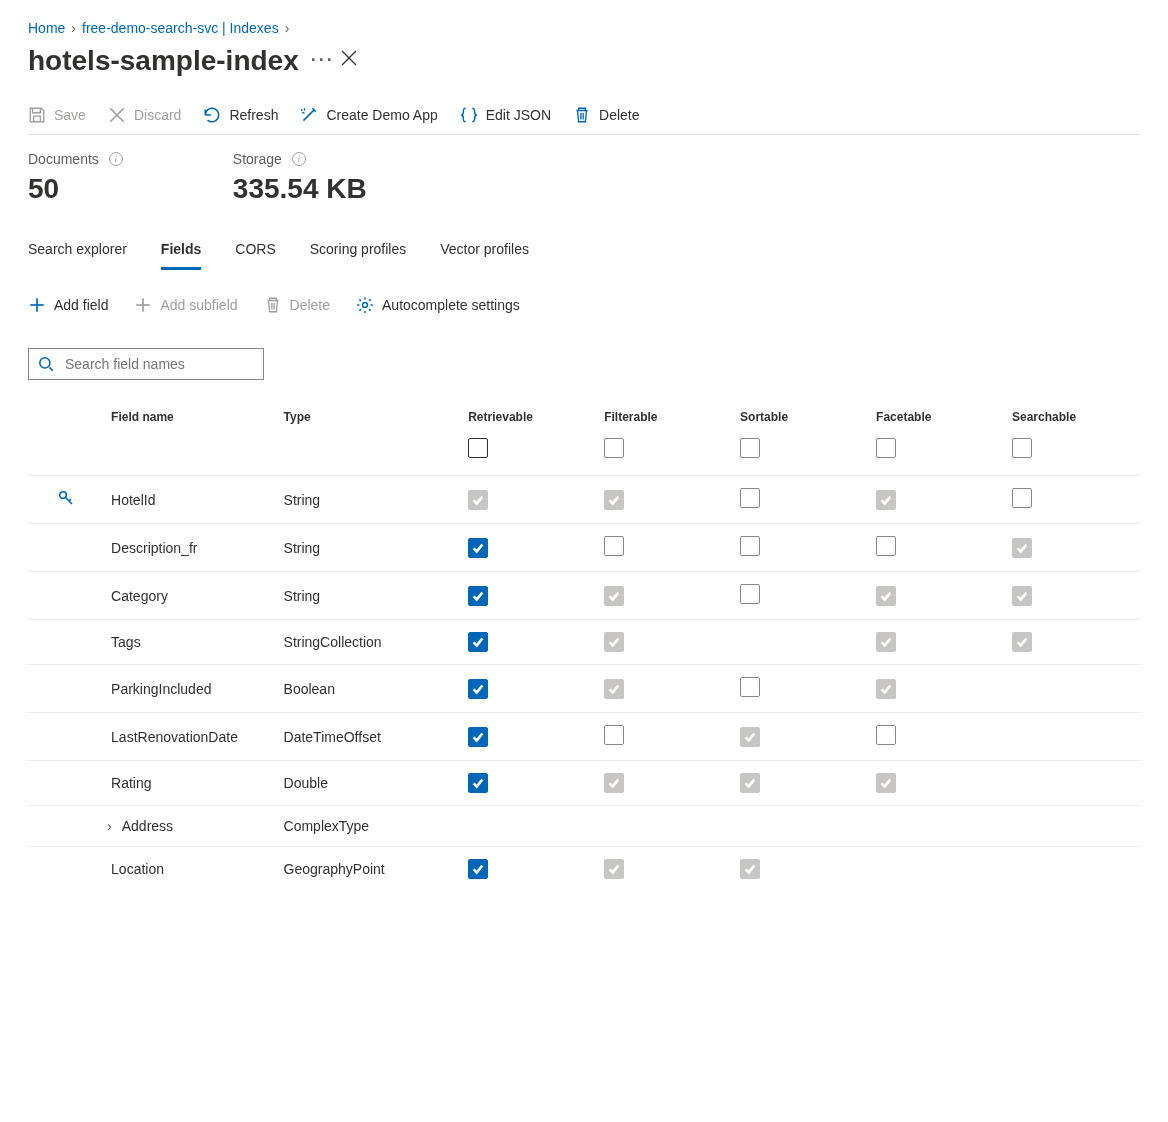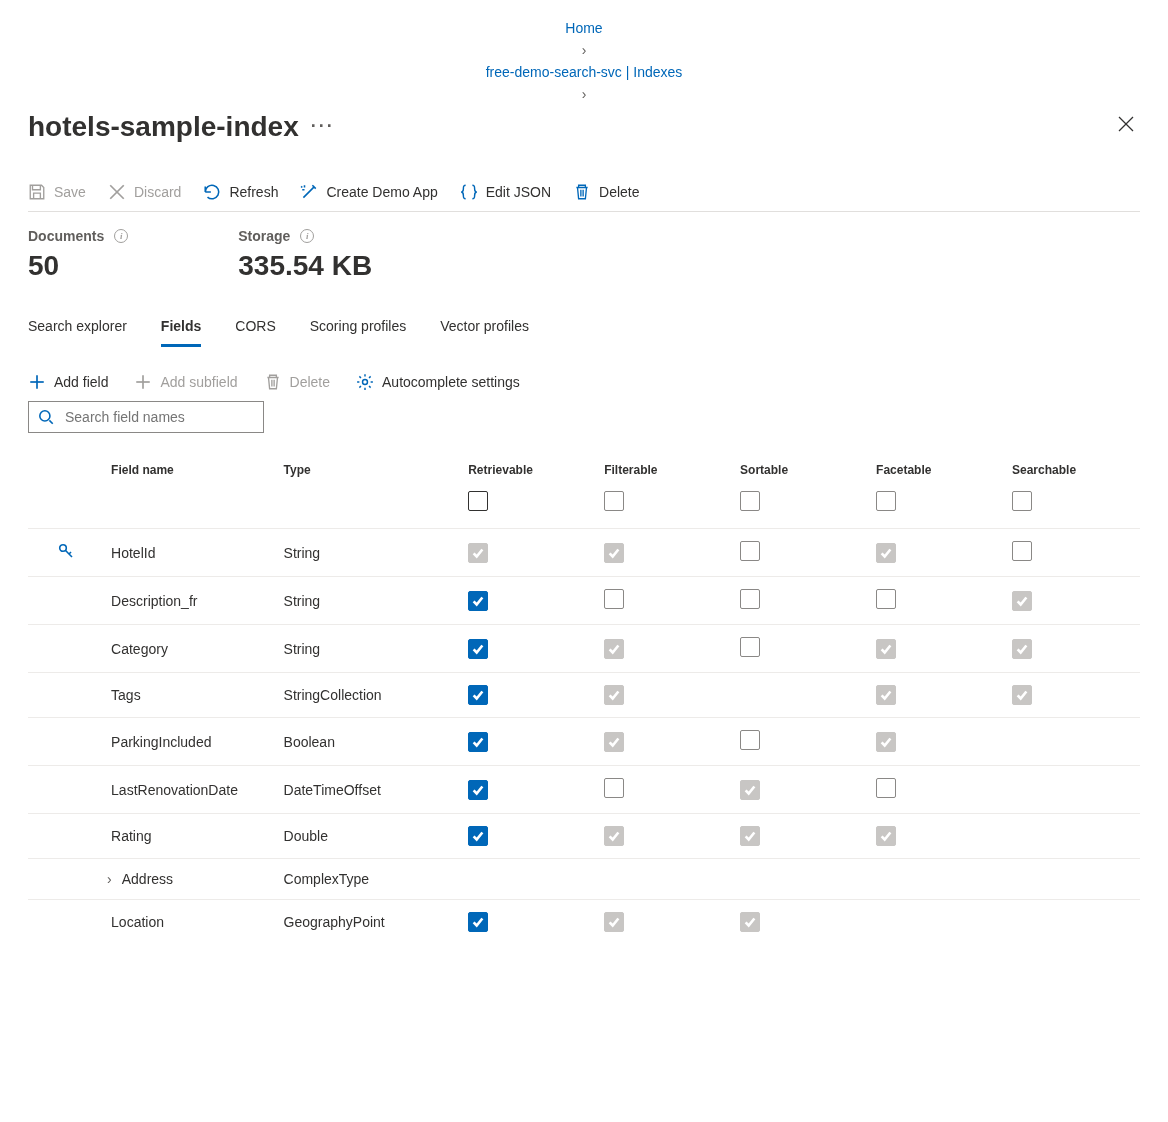--- a/index.html
+++ b/index.html
@@ -5,41 +5,41 @@
   * { box-sizing: border-box; }
   body {
     margin: 0;
     font-family: "Segoe UI", -apple-system, BlinkMacSystemFont, sans-serif;
     font-size: 14px;
     color: #323130;
     background: #fff;
     padding: 20px 28px;
   }
   a { color: #0067b8; text-decoration: none; }
-  .breadcrumb { display:flex; align-items:center; gap:6px; font-size:14px; margin-bottom:8px;flex-direction:column;}
+  .breadcrumb { display:flex; align-items:center; gap:6px; font-size:14px; margin-bottom:8px;}
   .breadcrumb .sep { color:#605e5c; }
-  .titlebar { display:flex; align-items:center; justify-content:space-between; margin-bottom:32px;}
+  .titlebar { display:flex; align-items:center; margin-bottom:21px;}
   .title { font-size:28px; font-weight:600; display:flex; align-items:center; gap:12px;}
   .ellipsis { color:#605e5c; font-size:18px; letter-spacing:2px; cursor:pointer;}
   .close-x { font-size:18px; color:#323130; cursor:pointer; padding:6px;}
   .cmdbar { display:flex; align-items:flex-end; gap:22px; padding:8px 0 10px 0; border-bottom:1px solid #e1dfdd;}
   .cmd { display:inline-flex; align-items:center; gap:8px; cursor:pointer; color:#323130;}
   .cmd.disabled { color:#a19f9d; cursor:default;}
   .icon { display:inline-flex; align-items:center; justify-content:center; width:18px; height:18px;}
   .icon svg { width:18px; height:18px; }
   .blue { color:#0067b8; }
   .stats { display:flex; gap:110px; padding:16px 0 10px 0;}
-  .stat-label { color:#605e5c; font-size:14px; display:flex; align-items:center; gap:10px;font-weight:bold;}
+  .stat-label { color:#605e5c; font-size:14px; display:flex; align-items:center; gap:10px;}
   .stat-value { font-size:28px; font-weight:600; margin-top:6px;}
   .info-icon { width:14px;height:14px;border:1px solid #a19f9d;border-radius:50%;display:inline-flex;align-items:center;justify-content:center;font-size:9px;color:#a19f9d;font-style:italic;font-family:serif;}
   .tabs { display:flex; gap:34px; border-bottom:0; margin-top:18px;}
   .tab { padding:8px 0 10px 0; cursor:pointer; color:#323130; border-bottom:3px solid transparent;}
   .tab.active { font-weight:600; border-bottom:3px solid #0067b8;}
   .fieldbar { display:flex; align-items:center; gap:26px; margin-top:26px;}
-  .search-wrap { margin-top:10px; display:inline-flex; align-items:center; border:1px solid #8a8886; width:236px; height:32px; padding:0 8px; gap:8px;}
+  .search-wrap { margin-top:34px; display:inline-flex; align-items:center; border:1px solid #8a8886; width:236px; height:32px; padding:0 8px; gap:8px;}
   .search-wrap input { border:none; outline:none; flex:1; font-size:14px; font-family:inherit;}
   table.fields { width:100%; border-collapse:collapse; margin-top:20px;}
   table.fields th { text-align:left; font-weight:600; font-size:12px; padding:10px 8px 8px 8px; color:#323130;}
   table.fields td { padding:12px 8px; border-top:1px solid #edebe9; vertical-align:middle;}
   table.fields tr.header-boxes td { border-top:none; padding:6px 8px 14px 8px;}
   .col-icon { width:74px;}
   .col-name { width:170px; padding-left:0;}
   .col-type { width:182px;}
   .col-cb { width:134px; text-align:left;}
   .cb { width:20px;height:20px;border:1px solid #8a8886;border-radius:2px;display:inline-flex;align-items:center;justify-content:center;background:#fff;}

